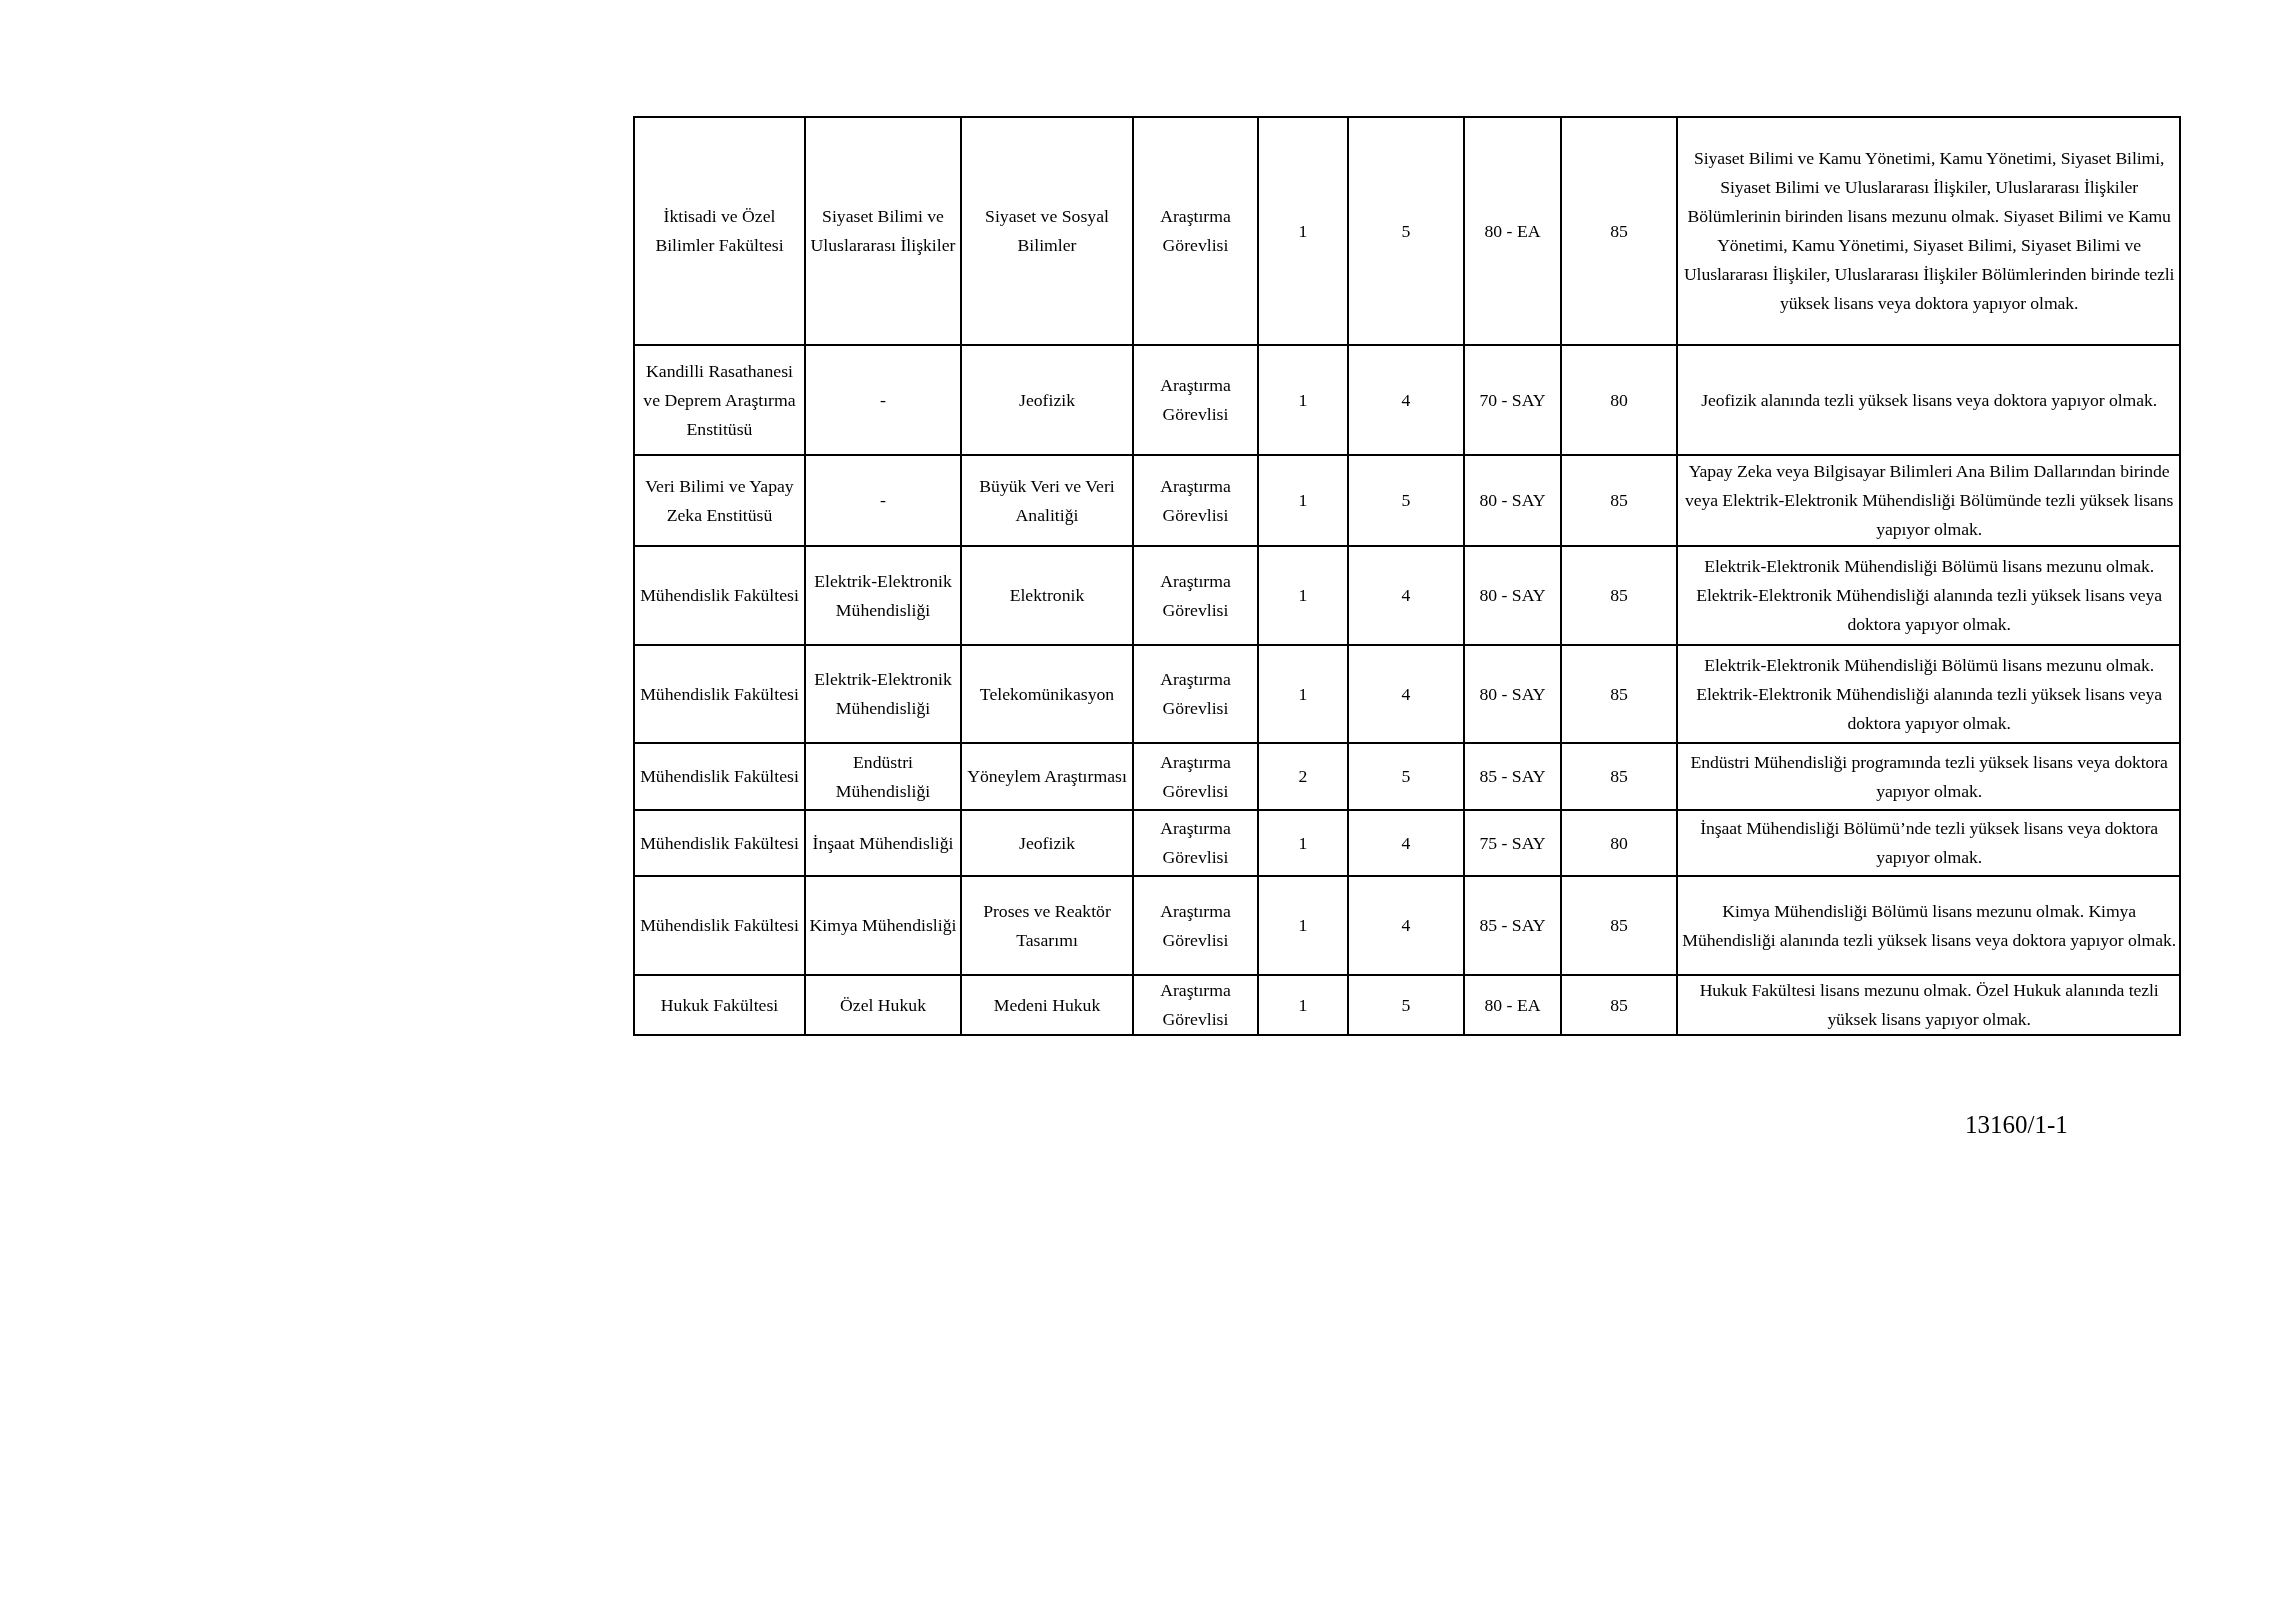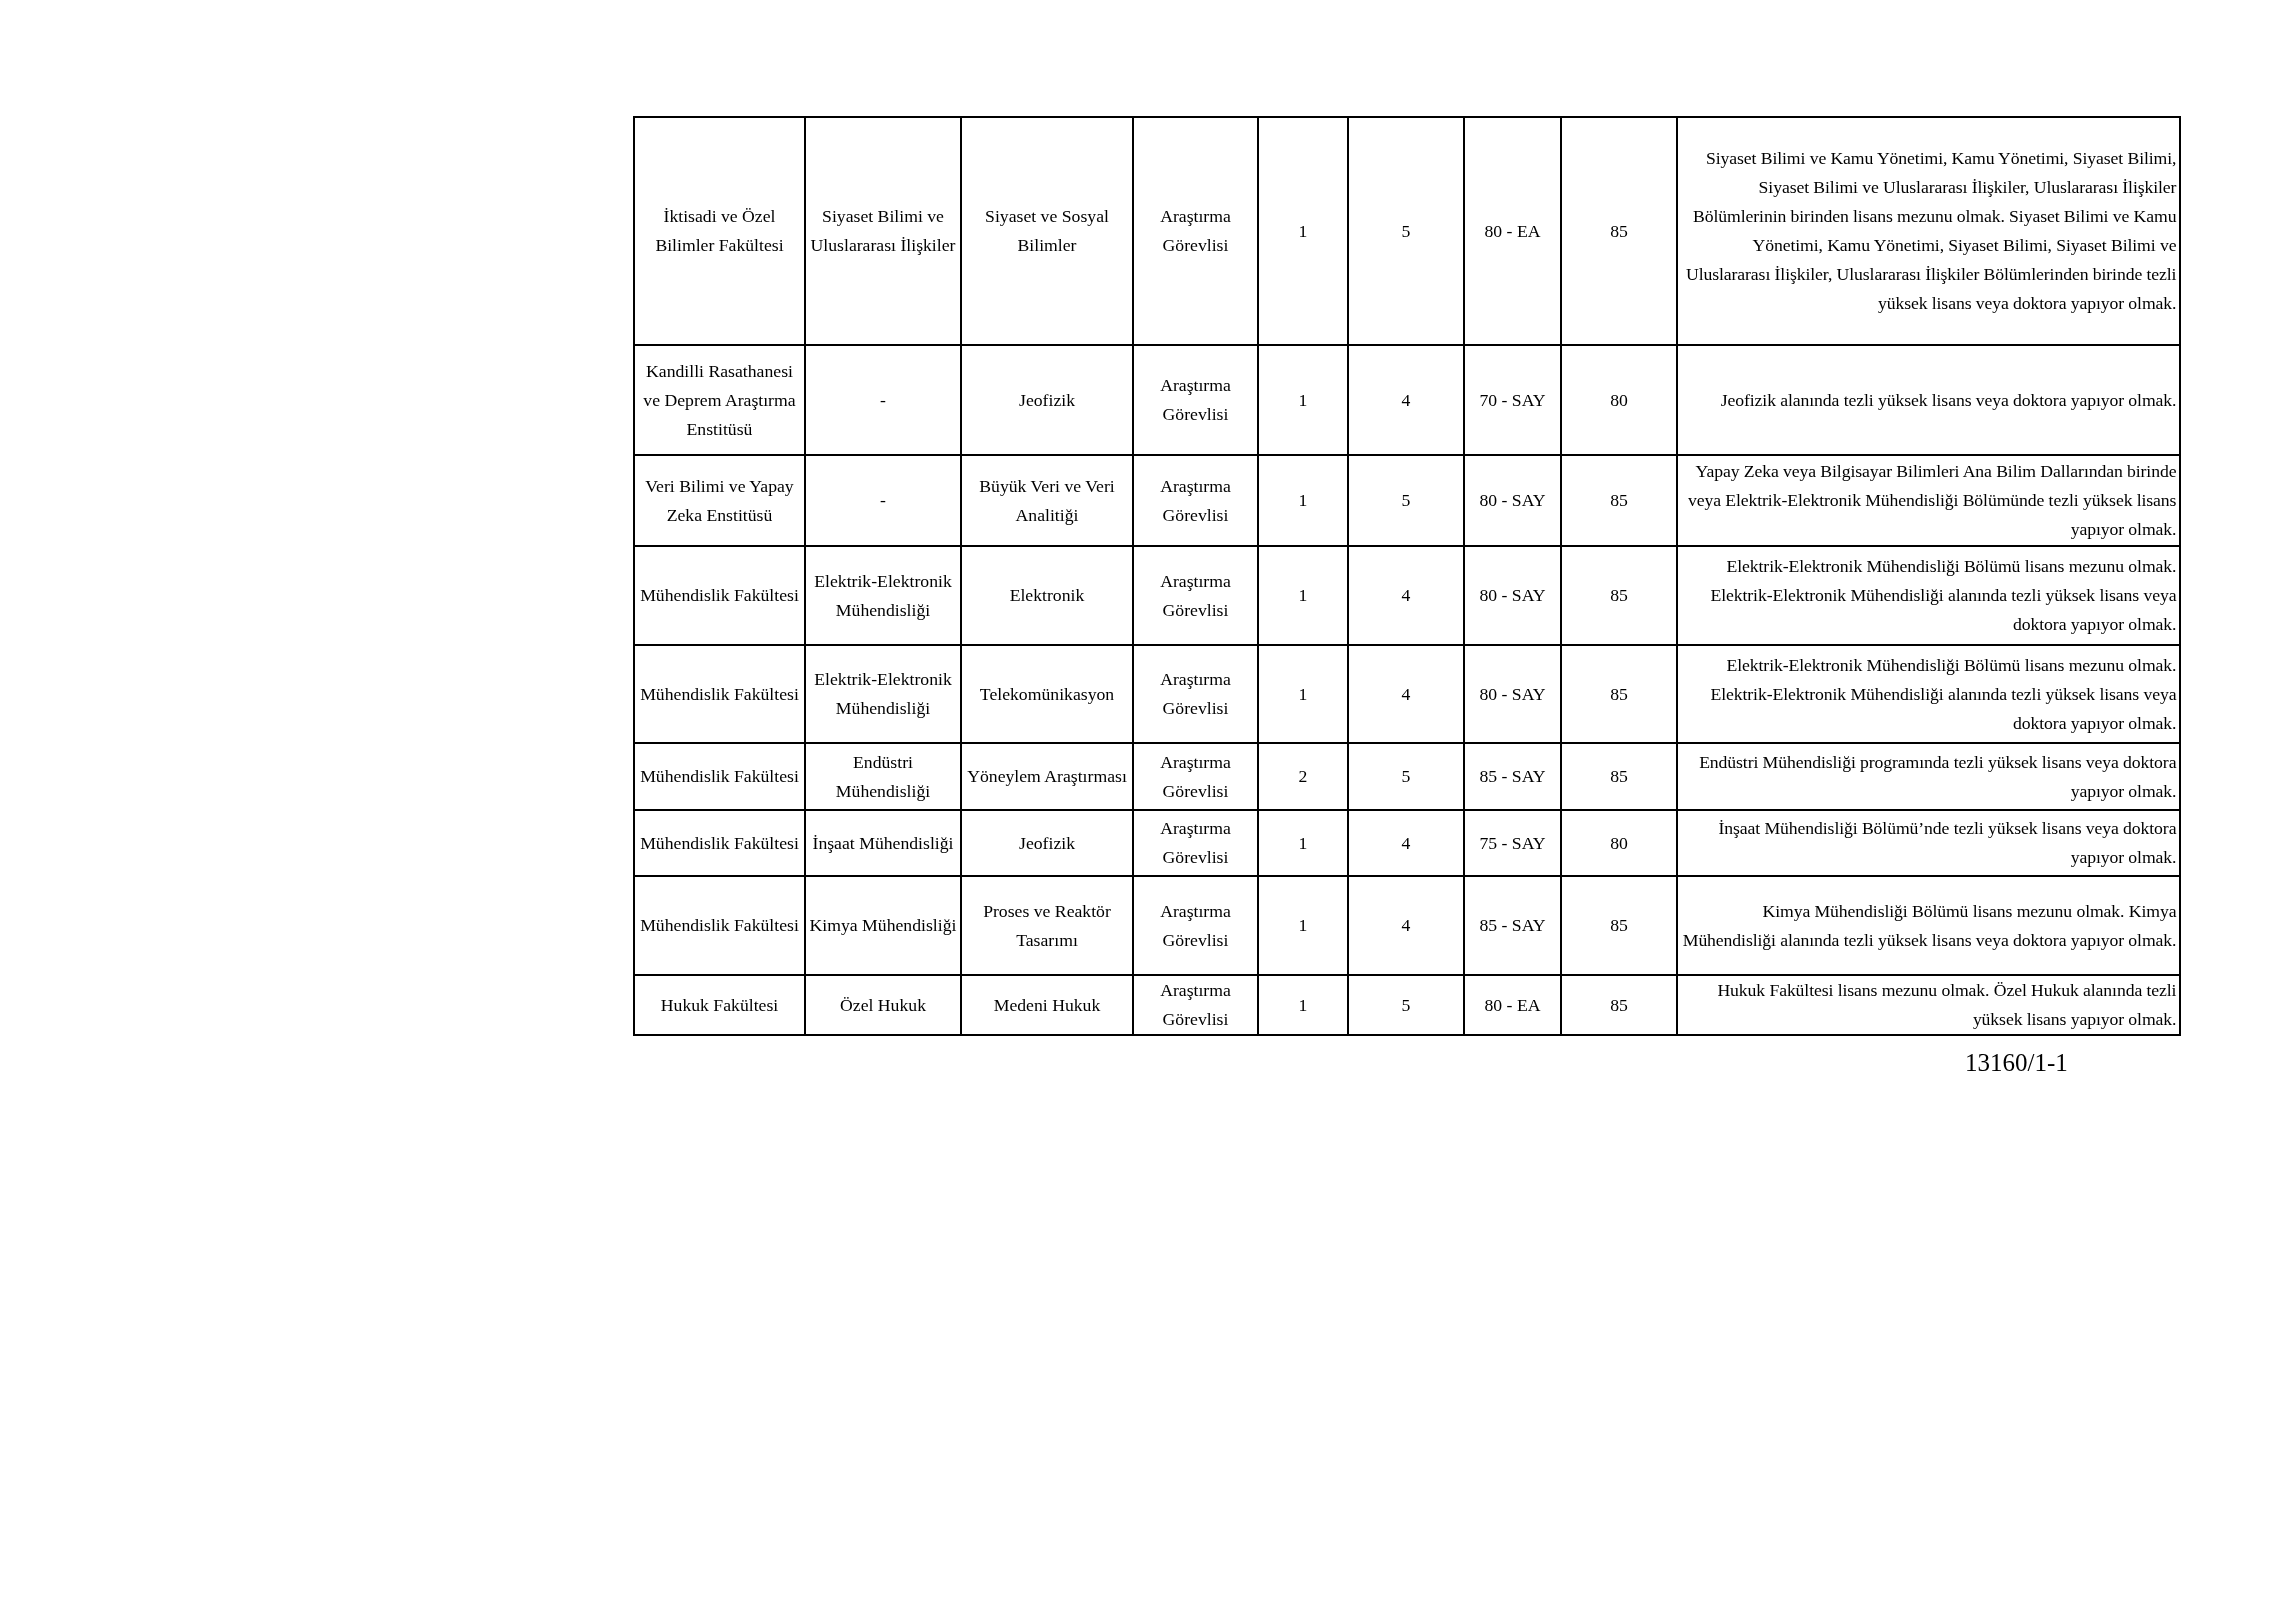--- a/index.html
+++ b/index.html
@@ -17,26 +17,26 @@
     border: 2px solid #000000;
     padding: 0 2.6px;
     font-size: 17.7px;
     line-height: 29px;
     text-align: center;
     vertical-align: middle;
     overflow: hidden;
     word-wrap: break-word;
   }
   .doc-table td.req {
-    text-align: right;
+    text-align: center;
     padding: 0 2.6px 0 3.9px;
     letter-spacing: -0.1px;
   }
   .page-ref {
-    position: absolute; left: 1965px; top: 1048px;
+    position: absolute; left: 1965px; top: 1110px;
     font-size: 25px; line-height: 30px;
   }
 </style>
 </head>
 <body>
 
 <table class="doc-table">
   <colgroup id="cols">
       <col style="width: 171px;">
       <col style="width: 156px;">

